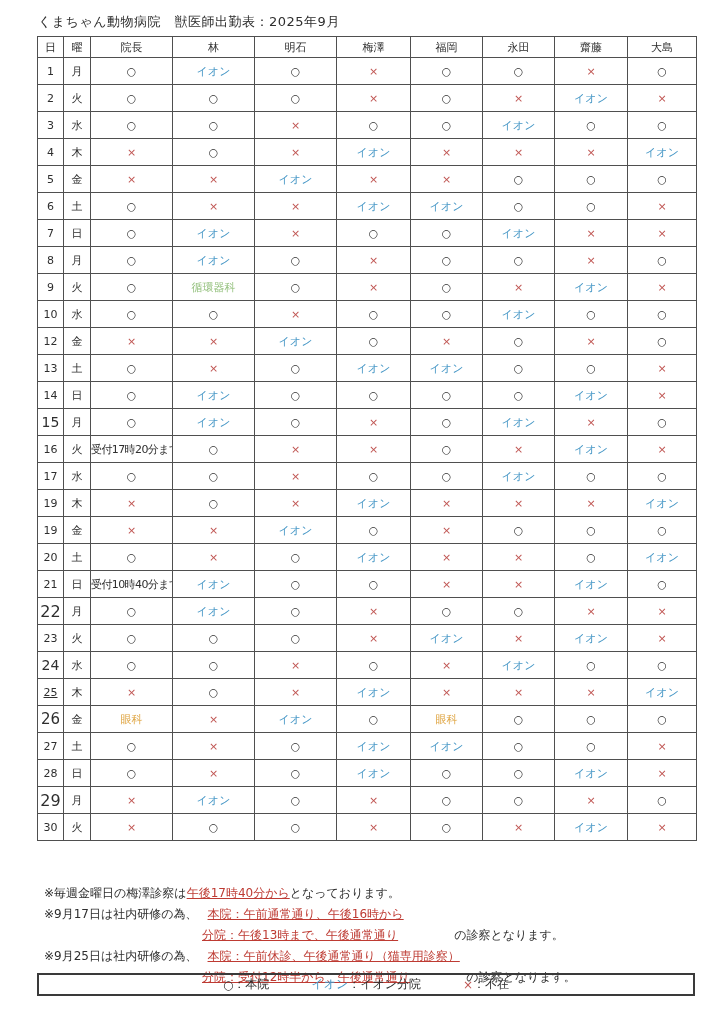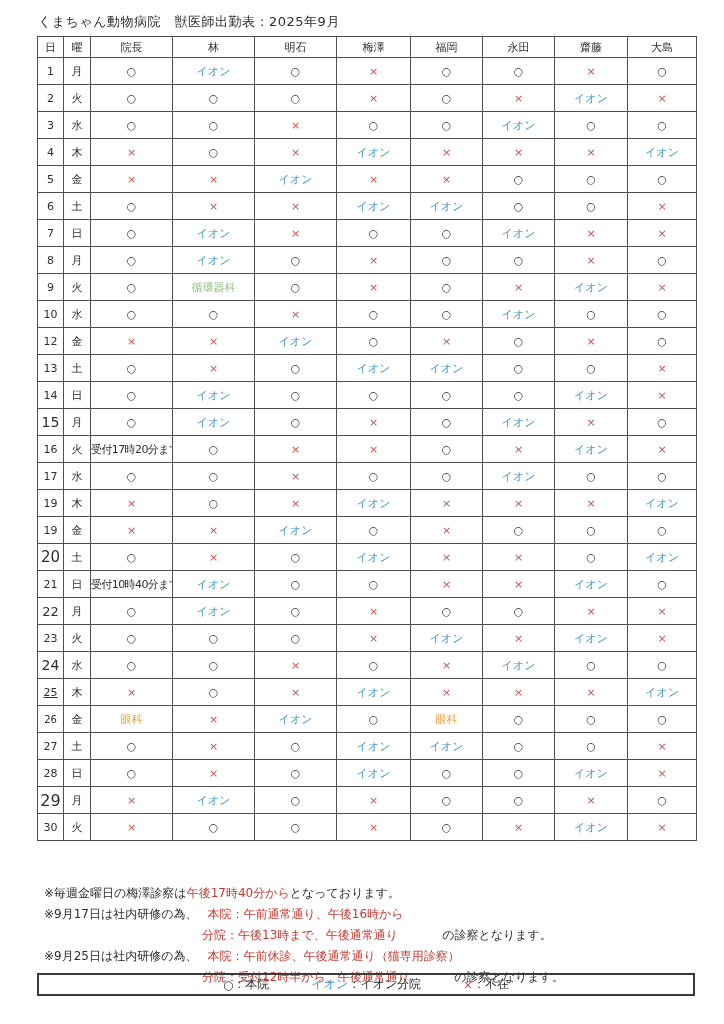--- a/index.html
+++ b/index.html
@@ -24,24 +24,24 @@
   td.sym-main   { color:var(--text,#2e2e2e); font-size:12px; }
   td.sym-aeon   { color:var(--aeon,#4697C6); font-size:11px; }
   td.sym-absent { color:var(--absent,#C05653); font-size:11px; }
   td.sym-cardio { color:var(--cardio,#93C07C); font-size:10.5px; }
   td.sym-eye    { color:var(--eye,#DFA440); font-size:10.5px; }
   td.sym-note   { color:var(--text,#2e2e2e); font-size:9px; letter-spacing:-0.6px; }
 
   .notes { position:absolute; left:44px; top:883px; width:650px; }
   .note-line { height:21px; line-height:21px; font-size:12px; white-space:nowrap; }
   .note-line.indent { padding-left:158px; }
-  .note-line .seg-red { color:var(--note-red,#BE3B33); }
+  .note-line .seg-red { color:var(--note-red,#BE3B33);text-decoration:underline; }
   .note-line .seg-black { color:var(--text,#2e2e2e); }
   .note-line .gap { margin-left:10px; }
-  .note-line.indent .gap { margin-left:44px; }
+  .note-line.indent .gap { margin-left:56px; }
 
   .legend-box { position:absolute; left:37px; top:973px; width:658px; height:23px;
     border:2px solid #3a3a3a; display:flex; align-items:center; justify-content:center; gap:42px; }
   .legend-item { font-size:12px; white-space:nowrap; display:flex; align-items:center; }
   .legend-item .sym-main   { color:var(--text,#2e2e2e); }
   .legend-item .sym-aeon   { color:var(--aeon,#4697C6); }
   .legend-item .sym-absent { color:var(--absent,#C05653); }
 </style>
 </head>
 <body>
@@ -287,21 +287,21 @@
           <td class="sym-absent">×</td>
           <td class="sym-absent">×</td>
           <td class="sym-aeon">イオン</td>
           <td class="sym-main">○</td>
           <td class="sym-absent">×</td>
           <td class="sym-main">○</td>
           <td class="sym-main">○</td>
           <td class="sym-main">○</td>
         </tr>
         <tr>
-          <td class="sym-main" style="font-size: 15px; text-align: center;">20</td>
+          <td class="sym-main" style="font-size: 11px; text-align: center;">20</td>
           <td class="sym-main" style="font-size: 11px;">土</td>
           <td class="sym-main">○</td>
           <td class="sym-absent">×</td>
           <td class="sym-main">○</td>
           <td class="sym-aeon">イオン</td>
           <td class="sym-absent">×</td>
           <td class="sym-absent">×</td>
           <td class="sym-main">○</td>
           <td class="sym-aeon">イオン</td>
         </tr>
@@ -311,21 +311,21 @@
           <td class="sym-note">受付10時40分まで</td>
           <td class="sym-aeon">イオン</td>
           <td class="sym-main">○</td>
           <td class="sym-main">○</td>
           <td class="sym-absent">×</td>
           <td class="sym-absent">×</td>
           <td class="sym-aeon">イオン</td>
           <td class="sym-main">○</td>
         </tr>
         <tr>
-          <td class="sym-main" style="font-size: 13px; text-align: center;">22</td>
+          <td class="sym-main" style="font-size: 16px; text-align: center;">22</td>
           <td class="sym-main" style="font-size: 11px;">月</td>
           <td class="sym-main">○</td>
           <td class="sym-aeon">イオン</td>
           <td class="sym-main">○</td>
           <td class="sym-absent">×</td>
           <td class="sym-main">○</td>
           <td class="sym-main">○</td>
           <td class="sym-absent">×</td>
           <td class="sym-absent">×</td>
         </tr>
@@ -359,21 +359,21 @@
           <td class="sym-absent">×</td>
           <td class="sym-main">○</td>
           <td class="sym-absent">×</td>
           <td class="sym-aeon">イオン</td>
           <td class="sym-absent">×</td>
           <td class="sym-absent">×</td>
           <td class="sym-absent">×</td>
           <td class="sym-aeon">イオン</td>
         </tr>
         <tr>
-          <td class="sym-main" style="font-size: 10px;">26</td>
+          <td class="sym-main" style="font-size: 15px;">26</td>
           <td class="sym-main" style="font-size: 11px;">金</td>
           <td class="sym-eye">眼科</td>
           <td class="sym-absent">×</td>
           <td class="sym-aeon">イオン</td>
           <td class="sym-main">○</td>
           <td class="sym-eye">眼科</td>
           <td class="sym-main">○</td>
           <td class="sym-main">○</td>
           <td class="sym-main">○</td>
         </tr>

